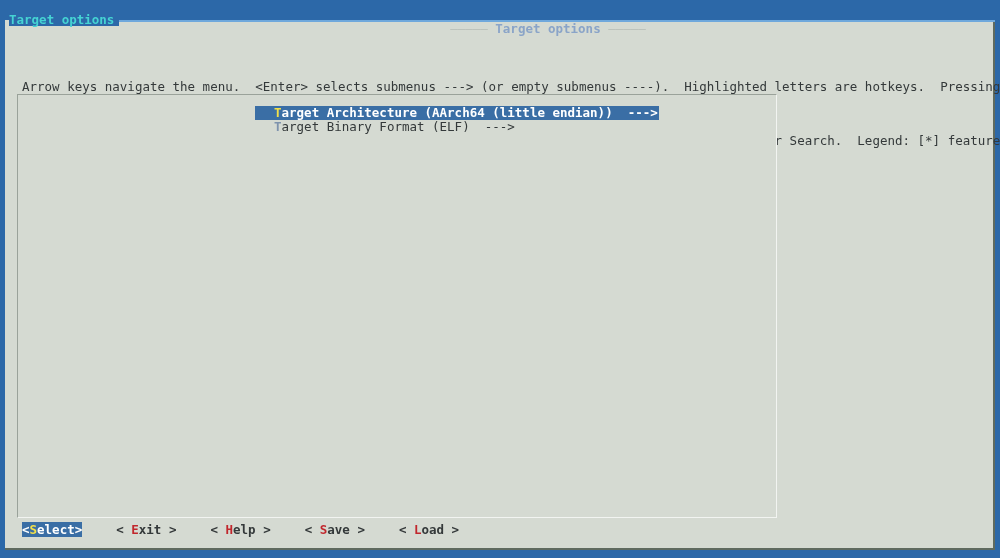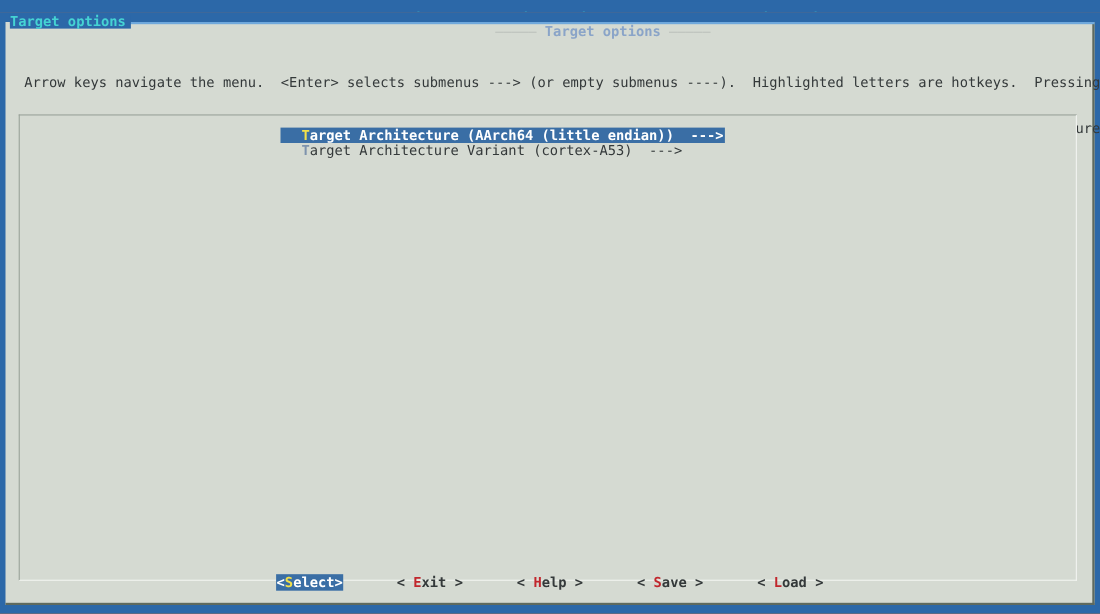--- a/index.html
+++ b/index.html
@@ -107,37 +107,36 @@
   #help-text {
     position: absolute;
     left: 17px;
     top: 20px;
     width: 960px;
     color: #34393a;
     white-space: pre-wrap;
     line-height: 14px;
     font-size: 12.5px;
   }
-  #help-text .line { white-space: pre; display: block; }
+  #help-text .line { white-space: pre; display: block; margin-top: 12px; }
 
   
   #menu-box {
     position: absolute;
     left: 12px;
     top: 74px;
-    width: 962px;
+    width: 760px;
     height: 424px;
     background: #d5dad2;
     border-top: 1px solid #9aa29a;
     border-left: 1px solid #9aa29a;
     border-right: 1px solid #f2f4f1;
     border-bottom: 1px solid #f2f4f1;
     box-sizing: border-box;
     overflow: hidden;
-    margin-top: 10px;
   }
 
   #menu-list {
     position: absolute;
     left: 0;
     top: 11px;
     width: 962px;
   }
 
   .menu-row {
@@ -160,23 +159,22 @@
   .menu-row.selected .hot { color: #f2e04a; font-weight: bold; }
 
   
   #button-bar {
     position: absolute;
     left: 0;
     bottom: 11px;
     width: 990px;
     height: 16px;
     display: flex;
-    justify-content: center;
     align-items: center;
-    gap: 15px;
+    gap: 0px;
   }
   .btn {
     white-space: pre;
     color: #34393a;
     line-height: 15px;
     height: 15px;
     padding: 0 0px;
     margin: 0 17px;
     font-weight: bold;
   }
@@ -217,21 +215,21 @@
 
     <div id="help-text">
       <span class="line">Arrow keys navigate the menu.  &lt;Enter&gt; selects submenus ---&gt; (or empty submenus ----).  Highlighted letters are hotkeys.  Pressing</span>
       <span class="line">&lt;Y&gt; selects a feature, while &lt;N&gt; excludes a feature.  Press &lt;Esc&gt;&lt;Esc&gt; to exit, &lt;?&gt; for Help, &lt;/&gt; for Search.  Legend: [*] feature</span>
       <span class="line">is selected  [ ] feature is excluded</span>
     </div>
 
     <div id="menu-box">
       <div id="menu-list">
           <div class="menu-row selected"><span class="hot">T</span><span>arget Architecture (AArch64 (little endian))  ---&gt;</span></div>
-          <div class="menu-row"><span class="hot">T</span><span>arget Architecture Variant (cortex-A53)  ---&gt;</span></div>
+          <div class="menu-row"><span class="hot">T</span><span>arget Binary Format (ELF)  ---&gt;</span></div>
         </div>
     </div>
 
     <div id="button-bar">
         <div class="btn selected"><span>&lt;</span><span class="hot">S</span><span>elect&gt;</span></div>
         <div class="btn"><span>&lt; </span><span class="hot">E</span><span>xit &gt;</span></div>
         <div class="btn"><span>&lt; </span><span class="hot">H</span><span>elp &gt;</span></div>
         <div class="btn"><span>&lt; </span><span class="hot">S</span><span>ave &gt;</span></div>
         <div class="btn"><span>&lt; </span><span class="hot">L</span><span>oad &gt;</span></div>
       </div>

